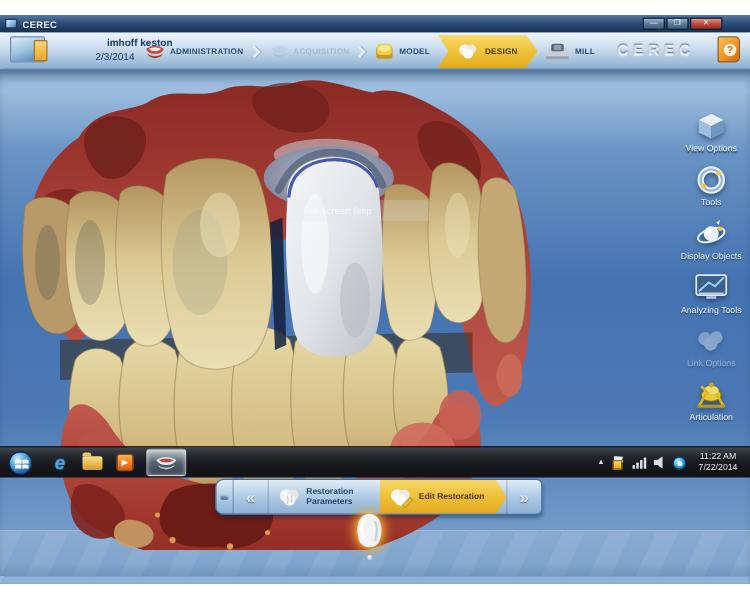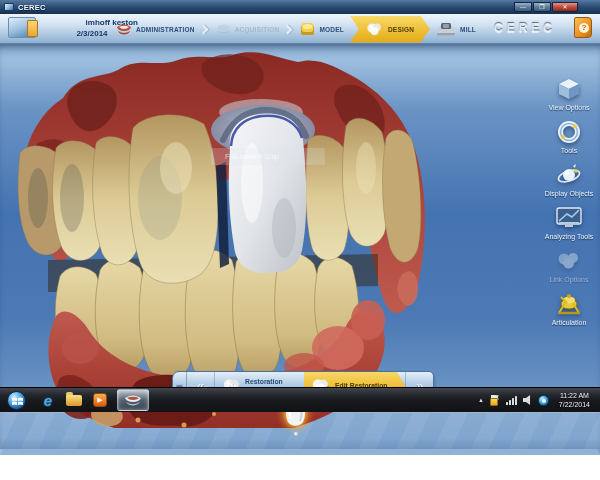--- a/index.html
+++ b/index.html
@@ -1,17 +1,17 @@
 <!DOCTYPE html>
 <html><head>
 <meta charset="utf-8">
 <style>
   * { margin:0; padding:0; box-sizing:border-box; }
   html,body { width:600px; height:480px; overflow:hidden; font-family:"Liberation Sans", sans-serif; }
-  .screen { position:relative; width:600px; height:412px; background:#701a75; }
+  .screen { position:relative; width:600px; height:370px; background:#701a75;margin-top:12px; }
 
   
   .app-window { position:absolute; left:0; top:0; width:600px; height:455px;
     border-left:3px solid #9cbede; border-right:3px solid #7fa3c9; border-bottom:6px solid #8fb2d6;
     background:#4472b0; }
 
   
   .titlebar { position:absolute; left:-3px; top:0; width:600px; height:14px;
     background:linear-gradient(180deg,#57789f 0%, #2d4f79 45%, #16304f 100%);
     display:flex; align-items:center; padding:0 4px; }
@@ -26,21 +26,21 @@
   .navbar { position:absolute; left:-3px; top:14px; width:600px; height:30px;
     background:linear-gradient(180deg,#eef5fb 0%, #cfe0f0 40%, #a9c4de 75%, #8fb0d2 100%);
     border-bottom:1px solid #5e84ae; }
   .sys-icon { position:absolute; left:8px; top:3px; width:28px; height:21px;
     background:linear-gradient(160deg,#dfeef8 0%, #9dc2df 50%, #4a7db0 100%);
     border:1px solid #6b8fb4; border-radius:2px; }
   .sys-icon::after { content:""; position:absolute; right:-3px; top:2px; width:9px; height:15px;
     background:linear-gradient(180deg,#ffd76e,#e8a62e); border:1px solid #a8762a; border-radius:1px; }
   .patient { position:absolute; left:46px; top:3px; width:92px; text-align:center; color:#16386b; }
   .patient .p-name { font-size:8px; font-weight:bold; line-height:11px;text-align:right; }
-  .patient .p-date { font-size:8px; font-weight:bold; line-height:11px; }
+  .patient .p-date { font-size:8px; font-weight:normal; line-height:11px; }
 
   .tabs { position:absolute; left:112px; top:0; height:30px; display:flex; align-items:center; }
   .tab { display:flex; align-items:center; gap:4px; padding:0 4px; height:30px; }
   .tab-label { font-size:6.5px; font-weight:bold; color:#2c4d77; letter-spacing:.2px; }
   .tab.disabled .tab-label { color:#a4b9cf; }
   .tab-sep { width:7px; height:7px; border-top:2px solid #e6eef7; border-right:2px solid #e6eef7;
     transform:rotate(45deg); margin:0 5px 0 1px; box-shadow:1px -1px 0 #9ab4d0; }
   .tab-design { display:flex; align-items:center; gap:5px; height:27px; padding:0 16px 0 16px; margin:0 2px;
     background:linear-gradient(180deg,#f7da6a 0%, #eebf35 55%, #e2a91c 100%);
     clip-path:polygon(0 0, 88% 0, 100% 50%, 88% 100%, 0 100%, 11% 50%); }
@@ -58,21 +58,21 @@
   .viewport { position:absolute; left:-3px; top:44px; width:600px; height:405px;
     background:linear-gradient(180deg,#89adD3 0%, #9dbede 4%, #6b94c5 16%, #4473b1 42%, #4d7ab5 68%, #6e97c6 88%, #7ea5cf 100%);
     box-shadow:inset 0 7px 9px -5px rgba(8,30,60,.6); overflow:hidden; }
   .floor { position:absolute; left:0; bottom:0; width:100%; height:37px;
     border-top:1px solid rgba(255,255,255,.35);
     background:linear-gradient(180deg, rgba(255,255,255,.16), rgba(255,255,255,.04) 70%, rgba(20,50,90,.15)),
       repeating-linear-gradient(115deg, rgba(255,255,255,.07) 0 16px, rgba(255,255,255,0) 16px 34px); }
 
   .model-svg { position:absolute; left:8px; top:4px; width:430px; height:380px; }
 
-  .watermark { position:absolute; left:211px; top:104px; width:114px; height:17px;
+  .watermark { position:absolute; left:229px; top:104px; width:114px; height:17px;
     background:rgba(225,232,240,.22); border-radius:2px;
     color:rgba(255,255,255,.66); font-size:7.5px; line-height:17px; padding-left:14px; }
 
   
   .sidebar { position:absolute; right:2px; top:32px; width:58px; display:flex; flex-direction:column; align-items:center; }
   .sb-item { display:flex; flex-direction:column; align-items:center; margin-bottom:7px; }
   .sb-icon { width:30px; height:26px; display:flex; align-items:center; justify-content:center; filter:drop-shadow(0 2px 2px rgba(10,30,60,.5)); }
   .sb-label { width:54px; text-align:center; font-size:7px; line-height:8px; color:#eef5fc;
     text-shadow:0 1px 1px rgba(15,40,75,.9); margin-top:2px; }
   .sb-item.disabled { opacity:.45; }

